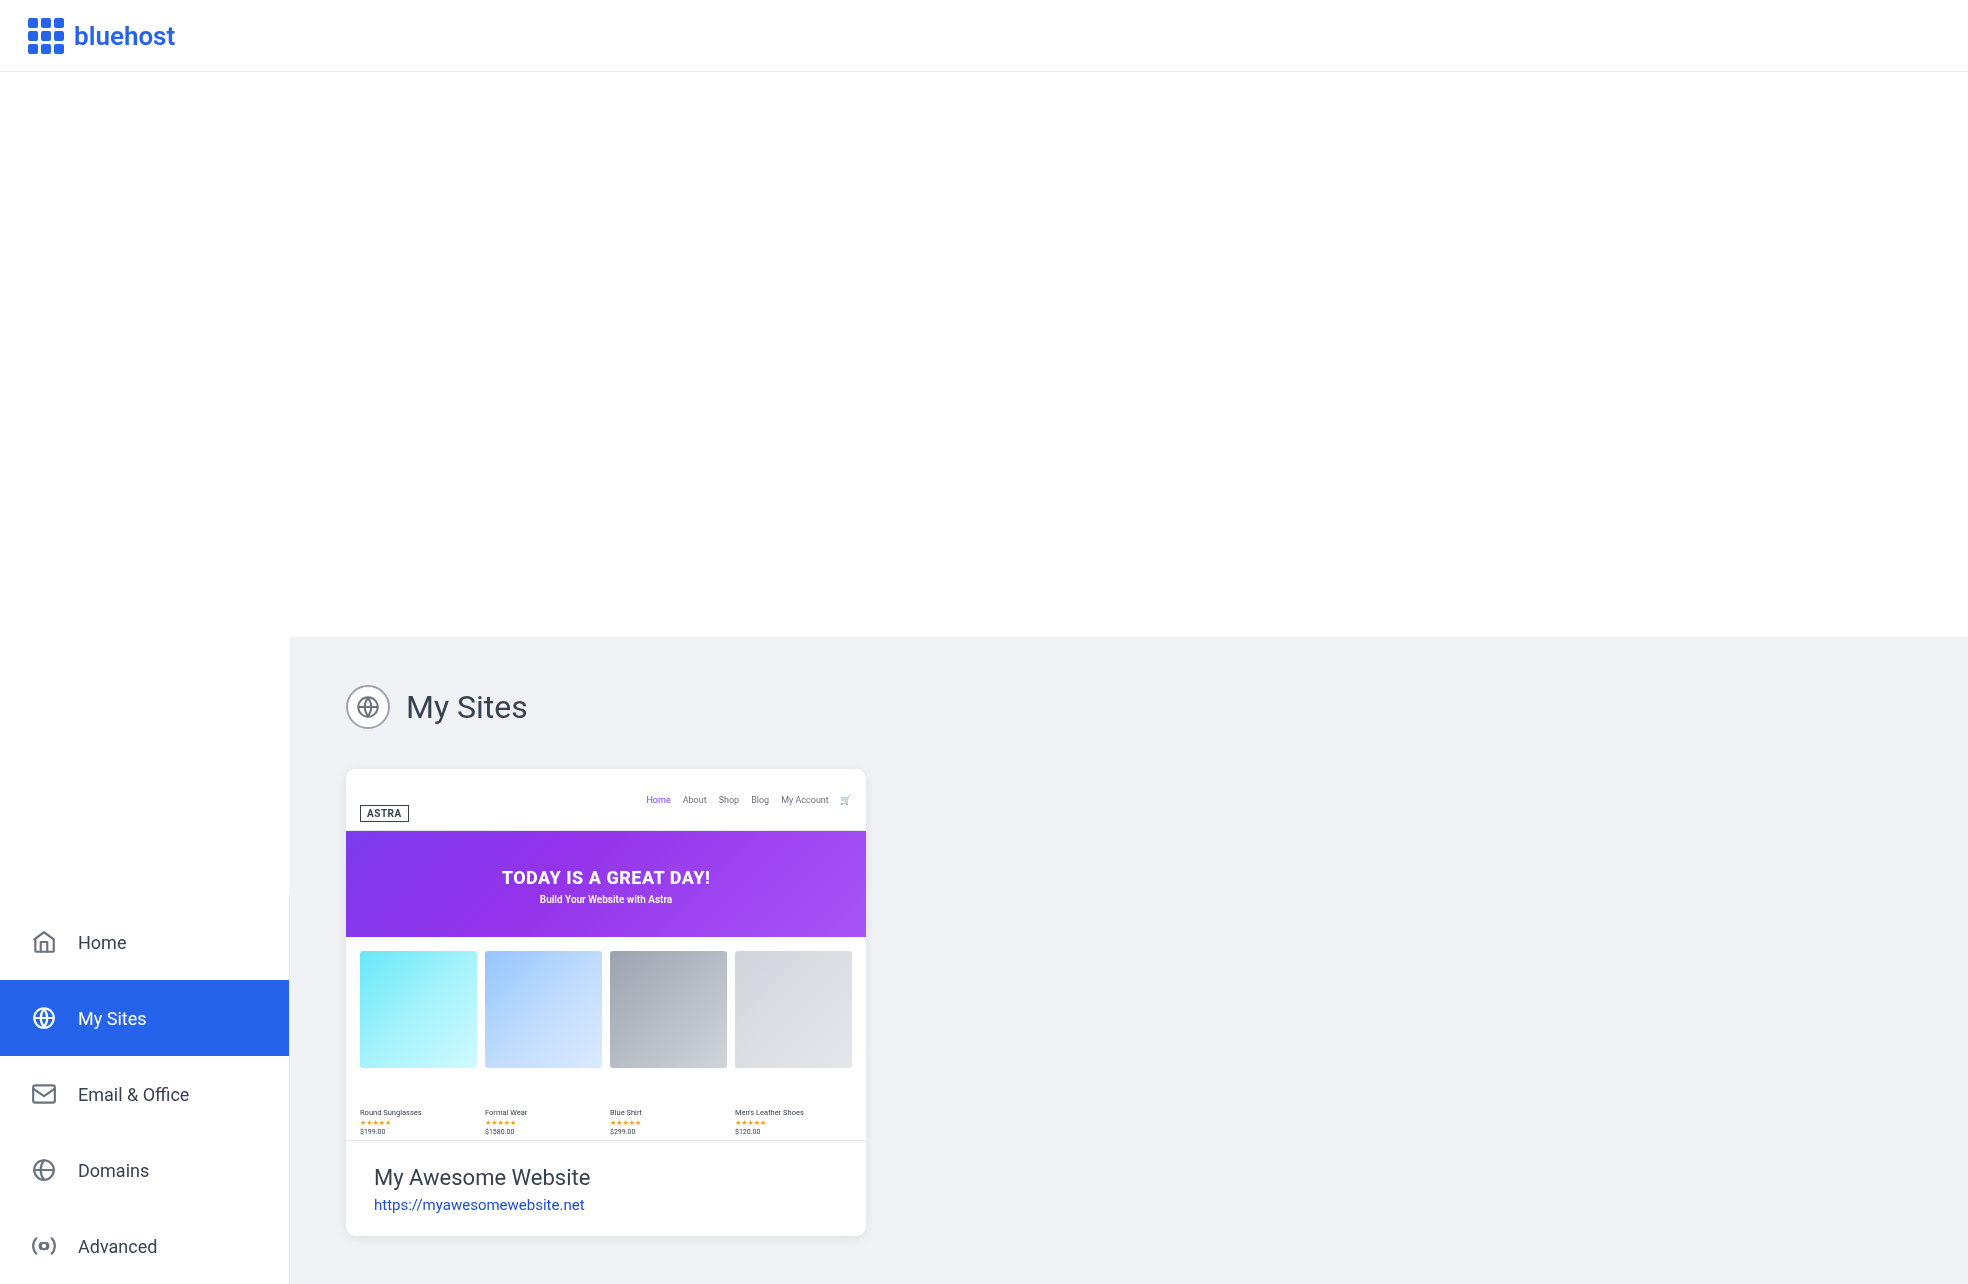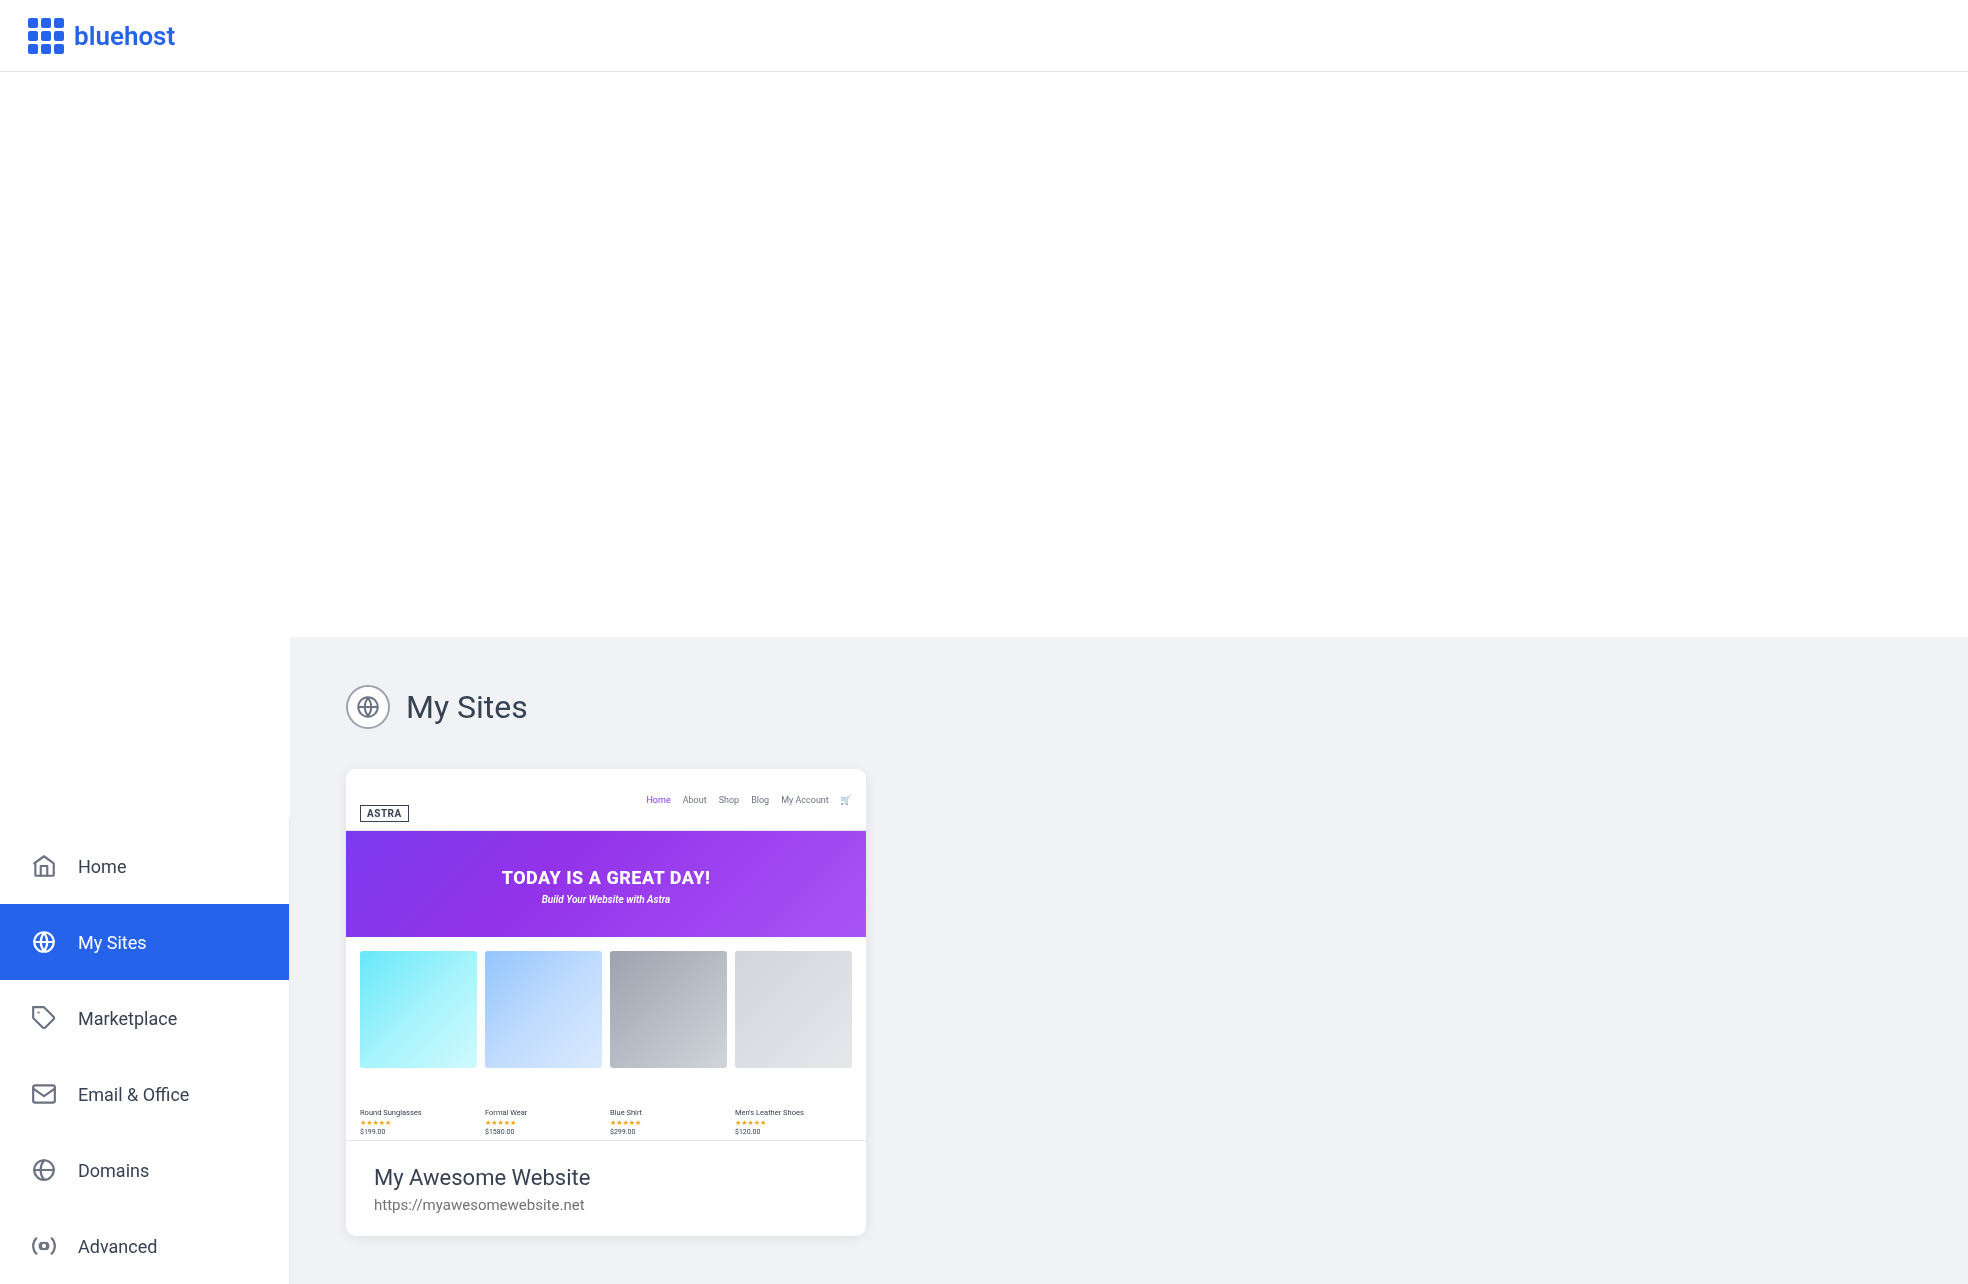--- a/index.html
+++ b/index.html
@@ -177,21 +177,20 @@
     }
     .preview-hero h2 {
       font-size: 18px;
       font-weight: 800;
       letter-spacing: 0.5px;
       margin-bottom: 6px;
     }
     .preview-hero p {
       font-size: 10px;
       font-weight: 600;
-      font-style: italic;
     }
 
     
     .preview-products {
       display: grid;
       grid-template-columns: repeat(4, 1fr);
       gap: 8px;
       padding: 14px 14px 4px;
       background: #fff;
     }
@@ -231,21 +230,21 @@
       padding: 24px 28px 22px;
     }
     .site-name {
       font-size: 22px;
       font-weight: 400;
       color: #374151;
       margin-bottom: 6px;
     }
     .site-url {
       font-size: 15px;
-      color: #737373;
+      color: #1d4ed8;
     }
 
     
     .icon-home svg { stroke: #6b7280; fill: none; stroke-width: 2; stroke-linecap: round; stroke-linejoin: round; }
     .icon-wp svg { stroke: #6b7280; fill: none; stroke-width: 2; }
     .icon-marketplace svg { stroke: #6b7280; fill: none; stroke-width: 2; stroke-linecap: round; stroke-linejoin: round; }
     .icon-email svg { stroke: #6b7280; fill: none; stroke-width: 2; stroke-linecap: round; stroke-linejoin: round; }
     .icon-domains svg { stroke: #6b7280; fill: none; stroke-width: 2; stroke-linecap: round; stroke-linejoin: round; }
     .icon-advanced svg { stroke: #6b7280; fill: none; stroke-width: 2; stroke-linecap: round; stroke-linejoin: round; }
     .sidebar-item.active .icon svg { stroke: #fff; }
@@ -287,29 +286,20 @@
     <div class="sidebar-item active">
       <span class="icon icon-wp">
         <svg viewBox="0 0 24 24">
             <circle cx="12" cy="12" r="9"></circle>
             <path d="M3.6 12h16.8M12 3.6c-2 2.5-3 5.3-3 8.4s1 5.9 3 8.4M12 3.6c2 2.5 3 5.3 3 8.4s-1 5.9-3 8.4"></path>
           </svg>
       </span>
       <span>My Sites</span>
     </div>
 
-    <div class="sidebar-item">
-      <span class="icon icon-marketplace">
-        <svg viewBox="0 0 24 24">
-            <path d="M20.59 13.41l-7.17 7.17a2 2 0 01-2.83 0L2 12V2h10l8.59 8.59a2 2 0 010 2.82z"></path>
-            <line x1="7" y1="7" x2="7.01" y2="7"></line>
-          </svg>
-      </span>
-      <span>Marketplace</span>
-    </div>
 
     <div class="sidebar-item">
       <span class="icon icon-email">
         <svg viewBox="0 0 24 24">
             <rect x="2" y="4" width="20" height="16" rx="2"></rect>
             <path d="M2 7l10 7 10-7"></path>
           </svg>
       </span>
       <span>Email &amp; Office</span>
     </div>

